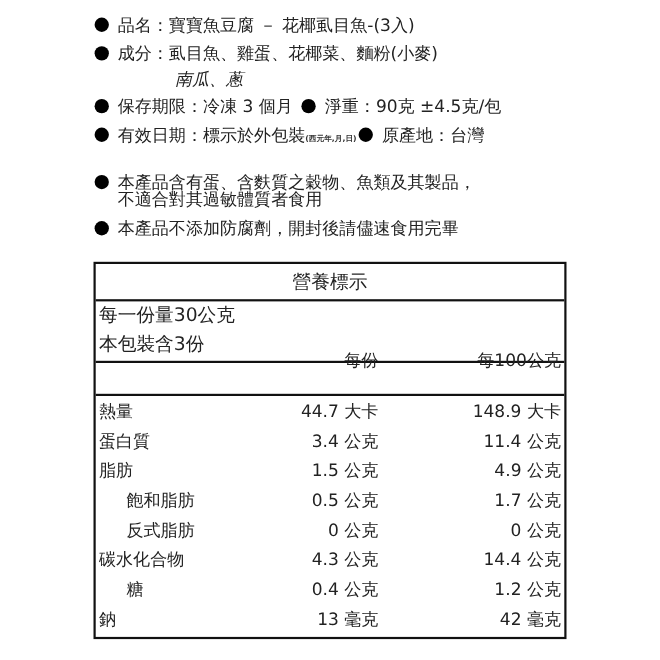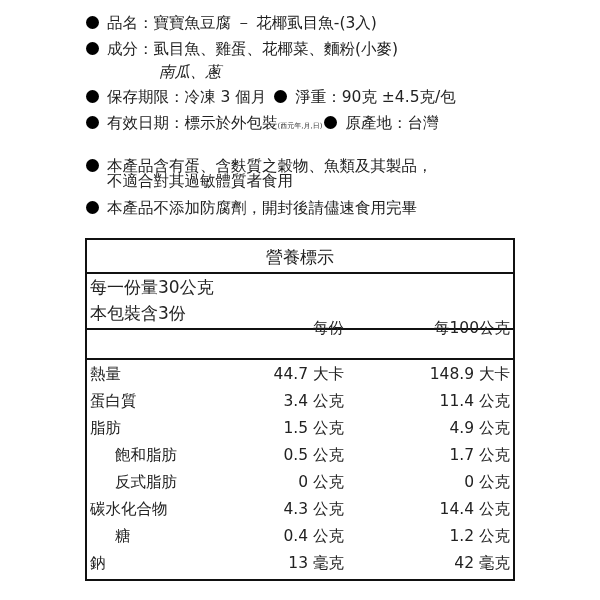--- a/index.html
+++ b/index.html
@@ -4,21 +4,21 @@
   <style>
     html, body { margin: 0; padding: 0; }
     body {
       width: 600px; height: 600px; background: #ffffff; position: relative; overflow: hidden;
       font-family: "DejaVu Sans", "Liberation Sans", sans-serif; color: #222;
     }
     .info { position: absolute; left: 86px; top: 8px; width: 440px; font-size: 15.5px; }
     .line { position: absolute; left: 0; white-space: nowrap; line-height: 20px; height: 20px; }
     .bullet { display: inline-block; width: 13px; height: 13px; border-radius: 50%; background: #000; vertical-align: -1px; margin-right: 8px; }
     .bullet.inline { margin-left: 8px; }
-    .small { font-size: 7px; color: #333; }
+    .small { font-size: 7px; color: #333; font-weight: bold; }
     .indent-a { padding-left: 73px; font-style: italic; }
     .indent-b { padding-left: 21px; text-align: right; }
 
     .table {
       position: absolute; left: 85px; top: 238px; width: 426px; height: 339px;
       border: 2px solid #111; box-sizing: content-box;
     }
     .tline { position: absolute; left: 0; right: 0; height: 2px; background: #111; }
     .title { position: absolute; left: 0; right: 0; top: 0; height: 20px; line-height: 34px; text-align: center; font-size: 17px; }
     .serv { position: absolute; left: 3px; font-size: 17px; line-height: 20px; }

